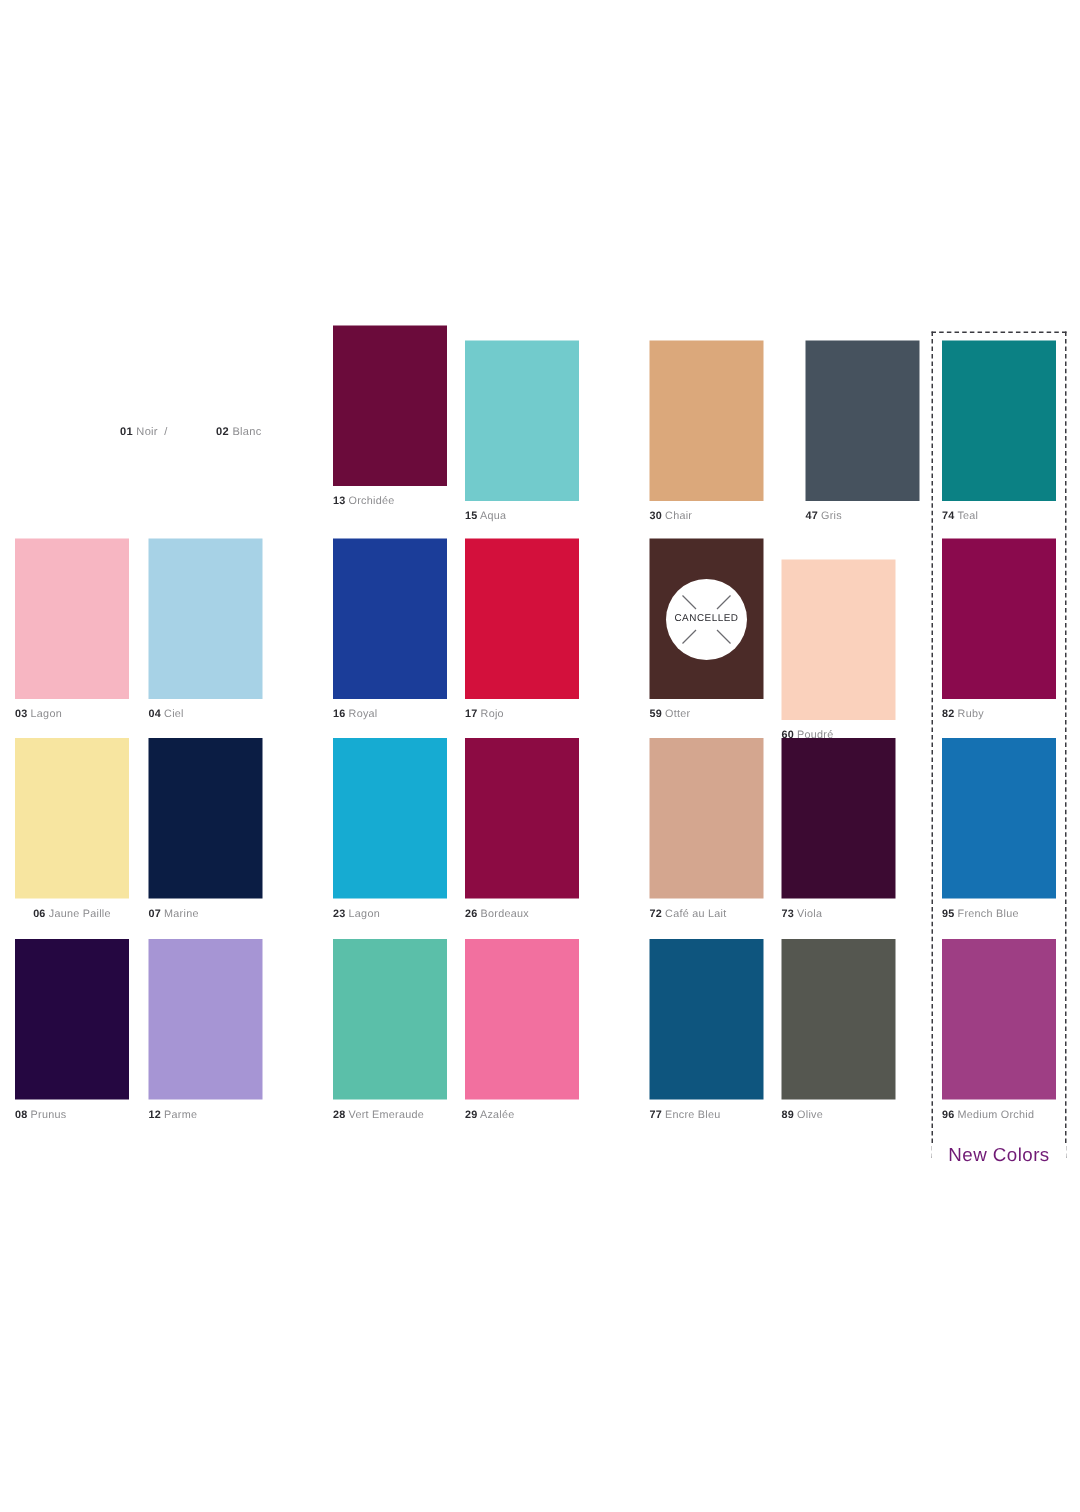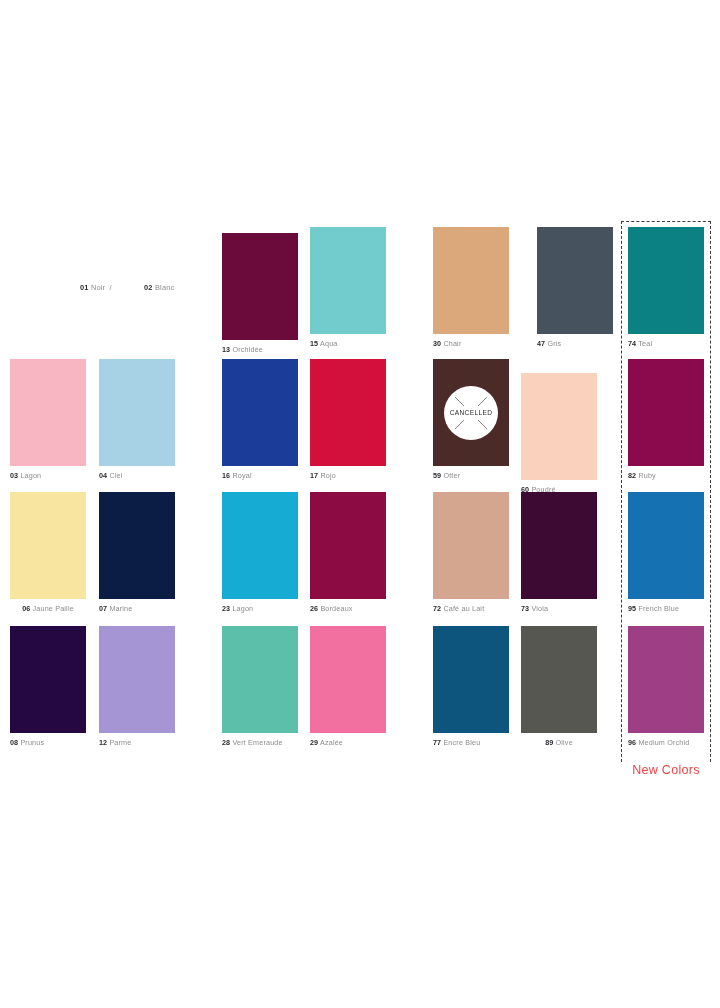--- a/index.html
+++ b/index.html
@@ -106,21 +106,21 @@
     box-sizing: border-box;
   }
   #new-colors-label {
     position: absolute;
     left: 621px;
     top: 762px;
     width: 90px;
     text-align: center;
     font-size: 12.5px;
     letter-spacing: 0.3px;
-    color: #ef4444;
+    color: #701a75;
     background: #ffffff;
     padding: 1px 0;
   }
 </style>
 </head>
 <body>
 
 <div id="sheet">
 
   <div id="neutral-pair">
@@ -128,21 +128,21 @@
     <span>Noir</span>
     <span class="sep">/</span>
     <span class="num">02</span>
     <span>Blanc</span>
   </div>
 
   <div id="new-colors-box"></div>
   <div id="new-colors-label">New Colors</div>
 
   <div id="swatch-layer">
-      <div class="swatch-cell" style="left: 222px; top: 217px; margin-top: 16px;">
+      <div class="swatch-cell" style="left: 222px; top: 217px;">
         <div class="swatch-chip" style="background: rgb(107, 11, 59); position: relative;"></div>
         <div class="swatch-label"><span class="num">13</span> <span>Orchidée</span></div>
       </div>
       <div class="swatch-cell" style="left: 310px; top: 227px;">
         <div class="swatch-chip" style="background: rgb(114, 203, 204); position: relative;"></div>
         <div class="swatch-label"><span class="num">15</span> <span>Aqua</span></div>
       </div>
       <div class="swatch-cell" style="left: 433px; top: 227px;">
         <div class="swatch-chip" style="background: rgb(219, 168, 123); position: relative;"></div>
         <div class="swatch-label"><span class="num">30</span> <span>Chair</span></div>
@@ -234,21 +234,21 @@
         <div class="swatch-label"><span class="num">28</span> <span>Vert Emeraude</span></div>
       </div>
       <div class="swatch-cell" style="left: 310px; top: 626px;">
         <div class="swatch-chip" style="background: rgb(242, 112, 159); position: relative;"></div>
         <div class="swatch-label"><span class="num">29</span> <span>Azalée</span></div>
       </div>
       <div class="swatch-cell" style="left: 433px; top: 626px;">
         <div class="swatch-chip" style="background: rgb(14, 85, 126); position: relative;"></div>
         <div class="swatch-label"><span class="num">77</span> <span>Encre Bleu</span></div>
       </div>
-      <div class="swatch-cell" style="left: 521px; top: 626px; text-align: center;">
+      <div class="swatch-cell" style="left: 521px; top: 626px;">
         <div class="swatch-chip" style="background: rgb(85, 87, 80); position: relative;"></div>
         <div class="swatch-label"><span class="num">89</span> <span>Olive</span></div>
       </div>
       <div class="swatch-cell" style="left: 628px; top: 626px;">
         <div class="swatch-chip" style="background: rgb(158, 62, 132); position: relative;"></div>
         <div class="swatch-label"><span class="num">96</span> <span>Medium Orchid</span></div>
       </div>
     </div>
 
 </div>

